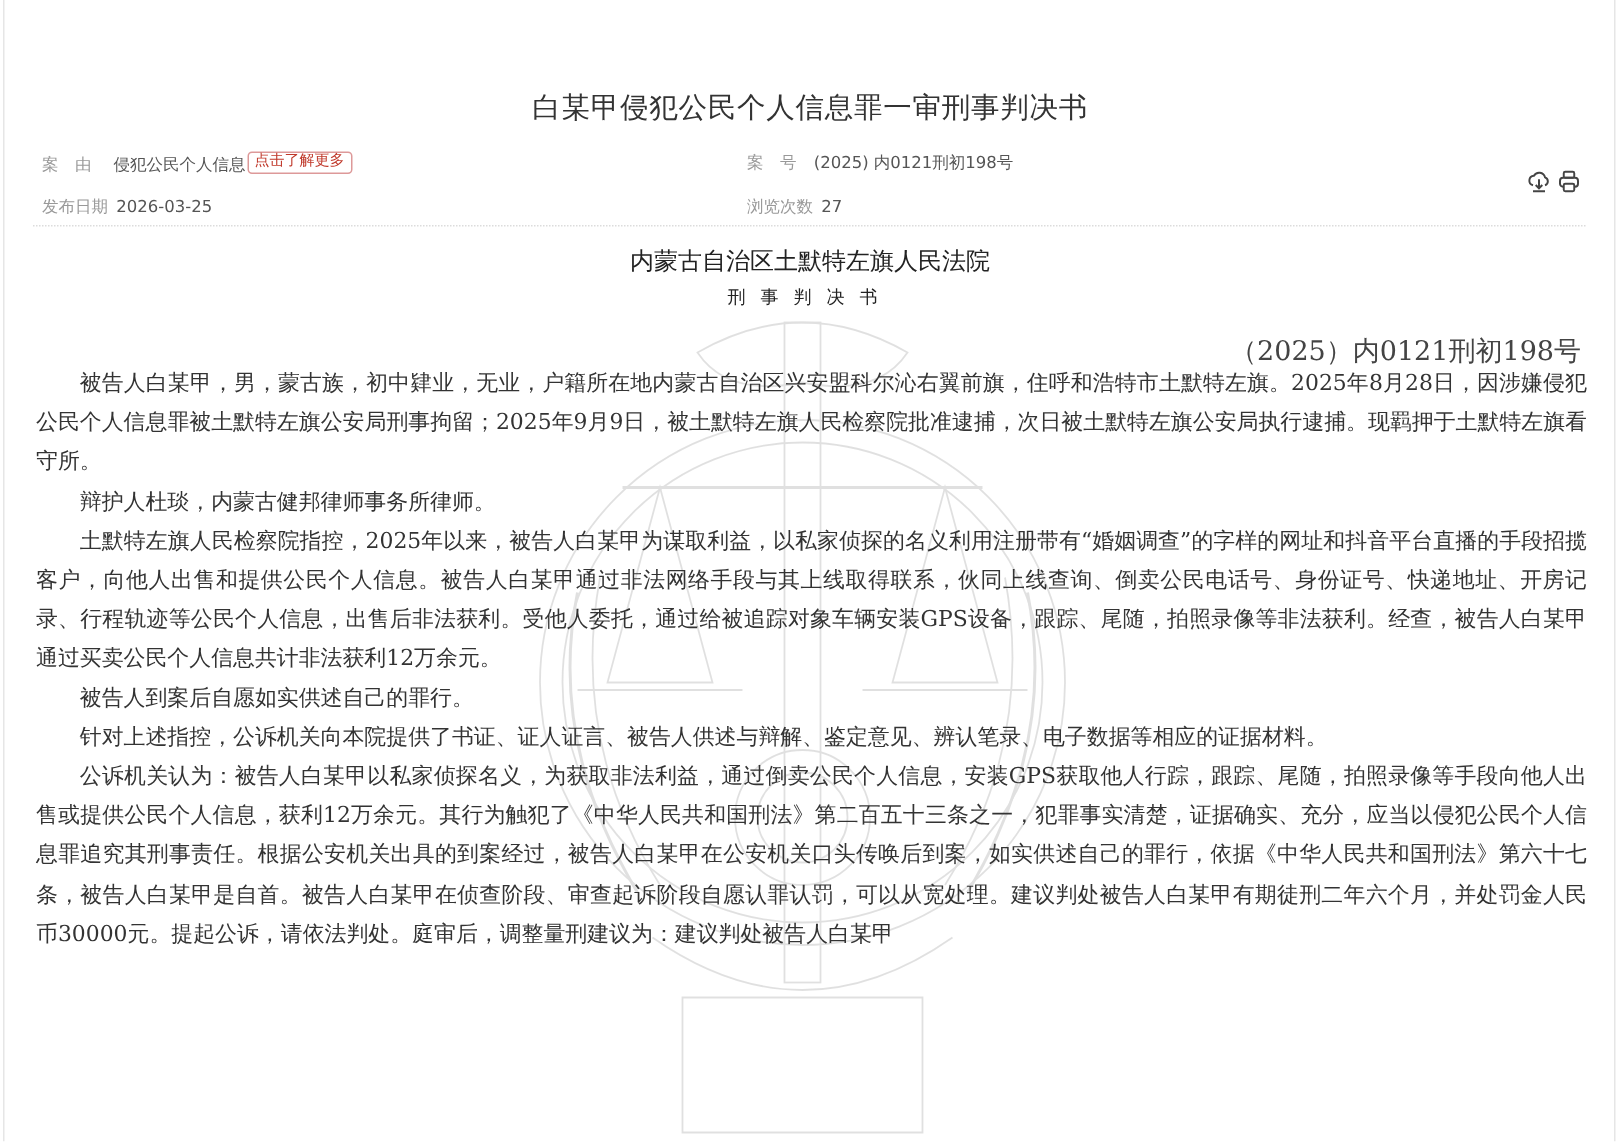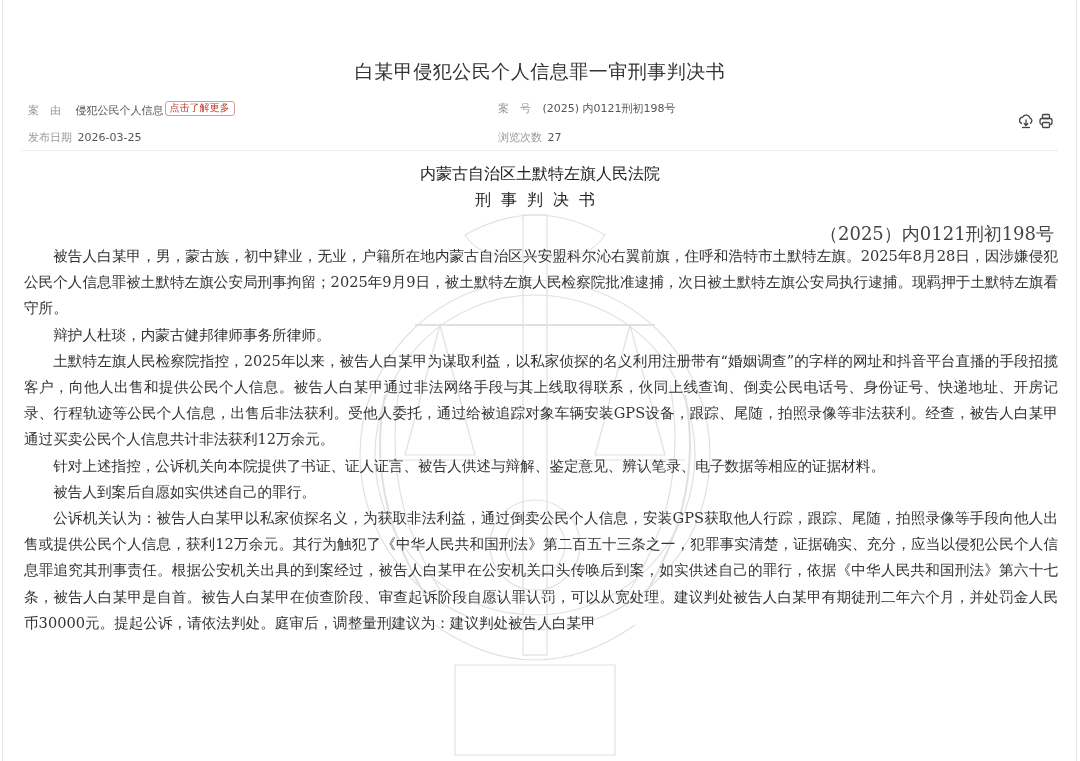--- a/index.html
+++ b/index.html
@@ -33,21 +33,21 @@
   .watermark {
     position: absolute; left: 345px; top: 195px; width: 380px; height: 566px;
     opacity: 0.22; pointer-events: none;
   }
   .court-name {
     position: absolute; left: 0; width: 1080px; top: 164px; text-align: center;
     font-size: 16px; color: #222; font-family: "DejaVu Sans", sans-serif;
   }
   .doc-type {
     position: absolute; left: 0; width: 1080px; top: 190px; text-align: center;
-    font-size: 16px; color: #222; letter-spacing: 10px;
+    font-size: 12px; color: #222; letter-spacing: 10px;
   }
   .case-no {
     position: absolute; right: 26px; top: 222px; font-size: 18px; color: #444;
     font-family: "DejaVu Serif", "Liberation Serif", serif;
   }
   .body-text {
     position: absolute; left: 24px; top: 243px; width: 1034px;
     font-family: "DejaVu Serif", "Liberation Serif", serif;
     font-size: 14.6px; line-height: 26.2px; color: #333;
   }
@@ -119,16 +119,16 @@
 </div>
 
 <div class="court-name">内蒙古自治区土默特左旗人民法院</div>
 <div class="doc-type">刑事判决书</div>
 <div class="case-no">（2025）内0121刑初198号</div>
 
 <div class="body-text">
   <p>被告人白某甲，男，蒙古族，初中肄业，无业，户籍所在地内蒙古自治区兴安盟科尔沁右翼前旗，住呼和浩特市土默特左旗。2025年8月28日，因涉嫌侵犯公民个人信息罪被土默特左旗公安局刑事拘留；2025年9月9日，被土默特左旗人民检察院批准逮捕，次日被土默特左旗公安局执行逮捕。现羁押于土默特左旗看守所。</p>
   <p>辩护人杜琰，内蒙古健邦律师事务所律师。</p>
   <p>土默特左旗人民检察院指控，2025年以来，被告人白某甲为谋取利益，以私家侦探的名义利用注册带有“婚姻调查”的字样的网址和抖音平台直播的手段招揽客户，向他人出售和提供公民个人信息。被告人白某甲通过非法网络手段与其上线取得联系，伙同上线查询、倒卖公民电话号、身份证号、快递地址、开房记录、行程轨迹等公民个人信息，出售后非法获利。受他人委托，通过给被追踪对象车辆安装GPS设备，跟踪、尾随，拍照录像等非法获利。经查，被告人白某甲通过买卖公民个人信息共计非法获利12万余元。</p>
+  <p>被告人到案后自愿如实供述自己的罪行。</p>
   <p>针对上述指控，公诉机关向本院提供了书证、证人证言、被告人供述与辩解、鉴定意见、辨认笔录、电子数据等相应的证据材料。</p>
-  <p>被告人到案后自愿如实供述自己的罪行。</p>
   <p>公诉机关认为：被告人白某甲以私家侦探名义，为获取非法利益，通过倒卖公民个人信息，安装GPS获取他人行踪，跟踪、尾随，拍照录像等手段向他人出售或提供公民个人信息，获利12万余元。其行为触犯了《中华人民共和国刑法》第二百五十三条之一，犯罪事实清楚，证据确实、充分，应当以侵犯公民个人信息罪追究其刑事责任。根据公安机关出具的到案经过，被告人白某甲在公安机关口头传唤后到案，如实供述自己的罪行，依据《中华人民共和国刑法》第六十七条，被告人白某甲是自首。被告人白某甲在侦查阶段、审查起诉阶段自愿认罪认罚，可以从宽处理。建议判处被告人白某甲有期徒刑二年六个月，并处罚金人民币30000元。提起公诉，请依法判处。庭审后，调整量刑建议为：建议判处被告人白某甲</p>
 </div>
 
 </body></html>

